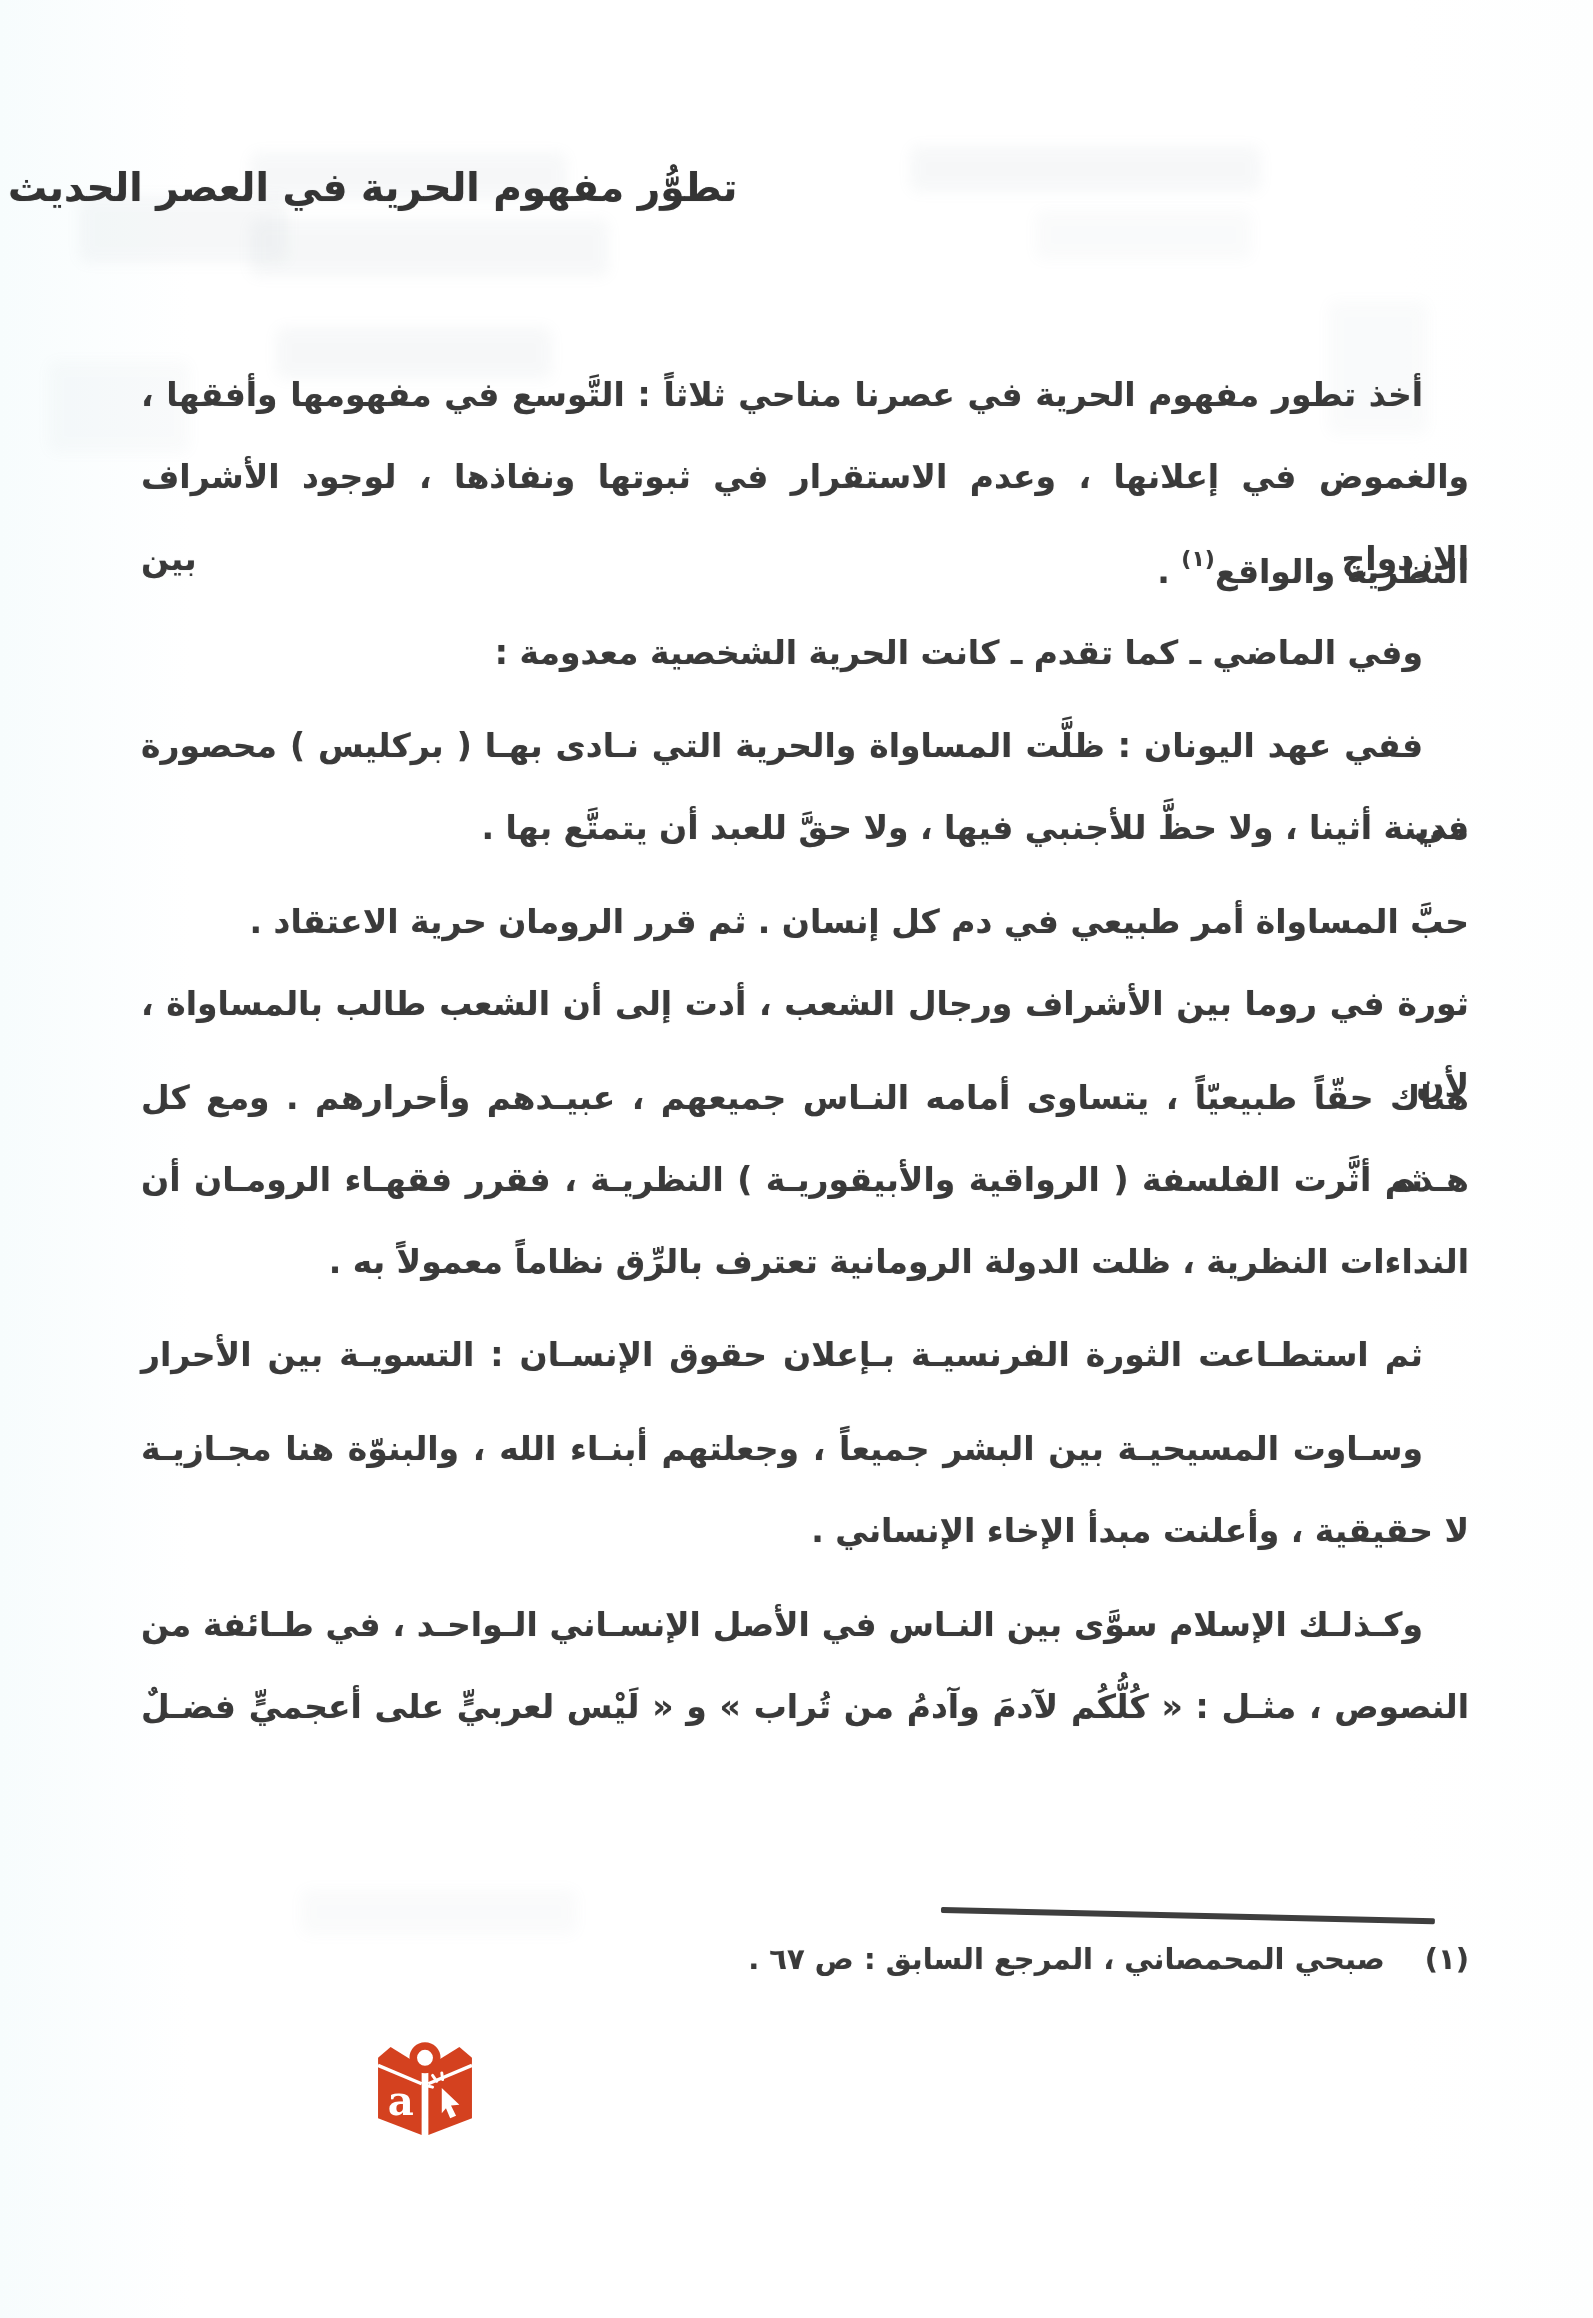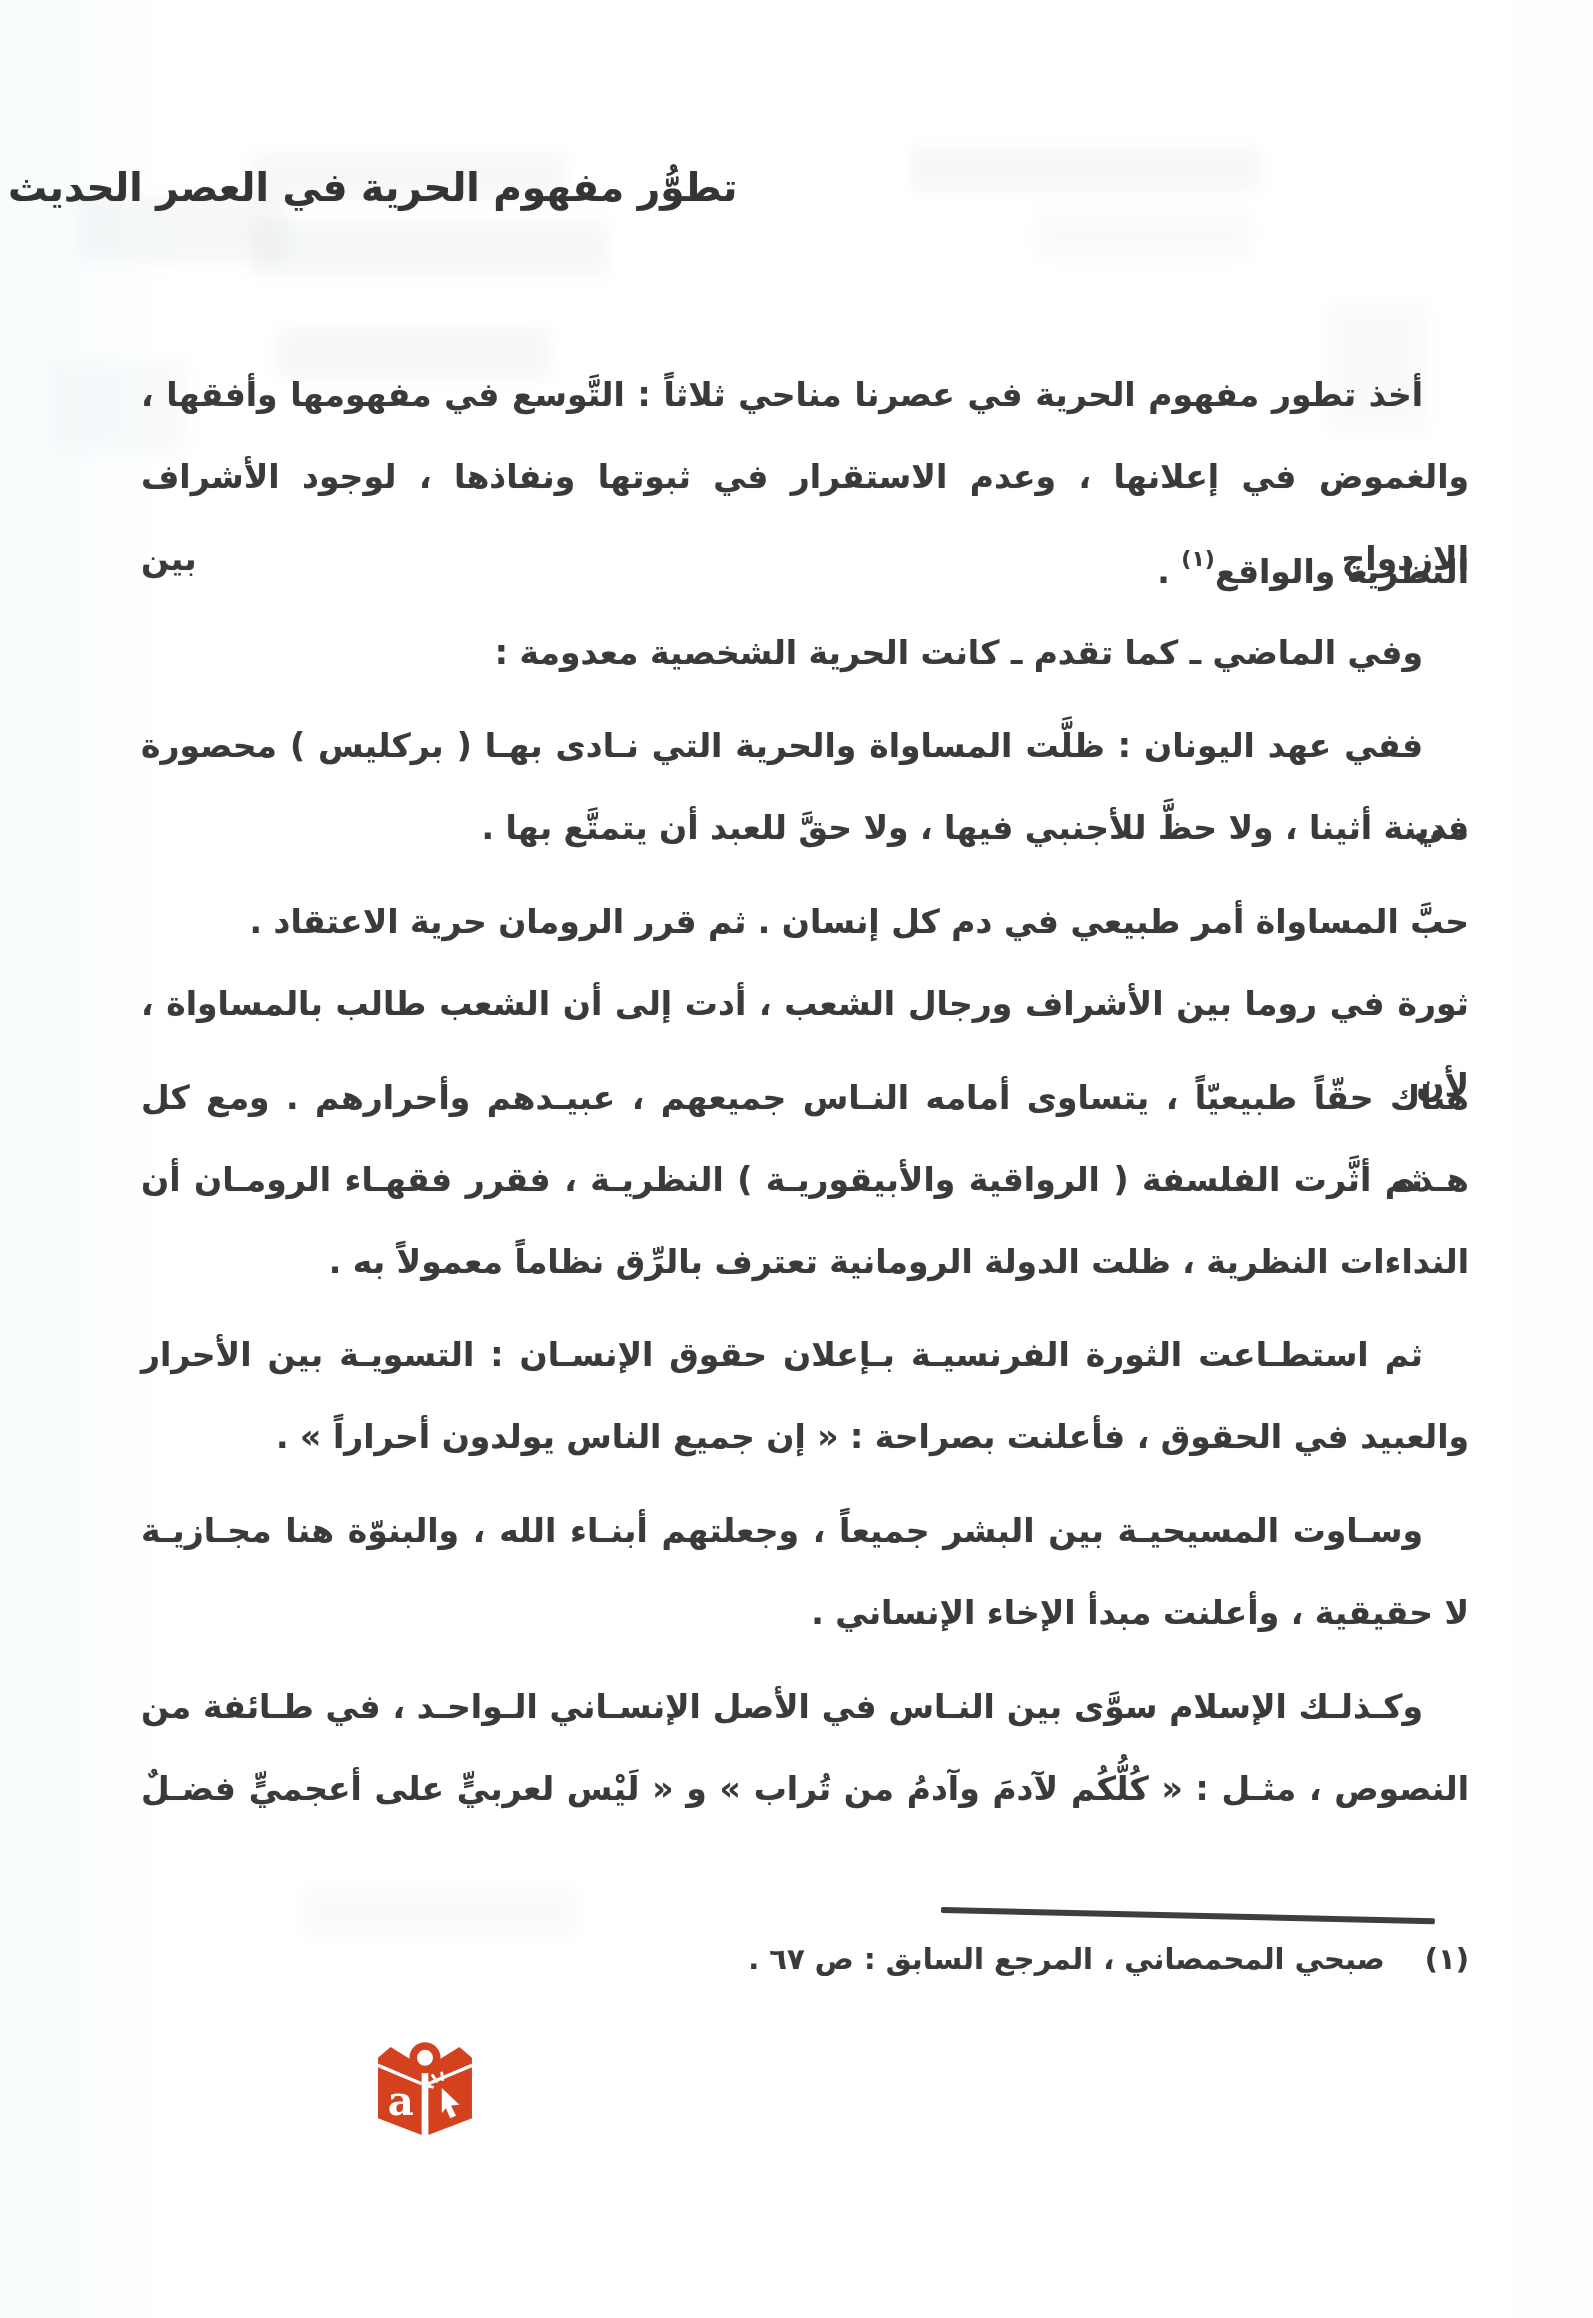--- a/index.html
+++ b/index.html
@@ -93,21 +93,20 @@
     </div>
 
     <div class="para">
       <div class="line">هناك حقّاً طبيعيّاً ، يتساوى أمامه النـاس جميعهم ، عبيـدهم وأحرارهم . ومع كل هـذه</div>
       <div class="line first">ثم أثَّرت الفلسفة ( الرواقية والأبيقوريـة ) النظريـة ، فقرر فقهـاء الرومـان أن</div>
       <div class="line last">النداءات النظرية ، ظلت الدولة الرومانية تعترف بالرِّق نظاماً معمولاً به .</div>
     </div>
 
     <div class="para">
       <div class="line first">ثم استطـاعت الثورة الفرنسيـة بـإعلان حقوق الإنسـان : التسويـة بين الأحرار</div>
-      <div class="line last">والعبيد في الحقوق ، فأعلنت بصراحة : « إن جميع الناس يولدون أحراراً » .</div>
     </div>
 
     <div class="para">
       <div class="line first">وسـاوت المسيحيـة بين البشر جميعاً ، وجعلتهم أبنـاء الله ، والبنوّة هنا مجـازيـة</div>
       <div class="line last">لا حقيقية ، وأعلنت مبدأ الإخاء الإنساني .</div>
     </div>
 
     <div class="para">
       <div class="line first">وكـذلـك الإسلام سوَّى بين النـاس في الأصل الإنسـاني الـواحـد ، في طـائفة من</div>
       <div class="line">النصوص ، مثـل : « كُلُّكُم لآدمَ وآدمُ من تُراب » و « لَيْس لعربيٍّ على أعجميٍّ فضـلٌ</div>

